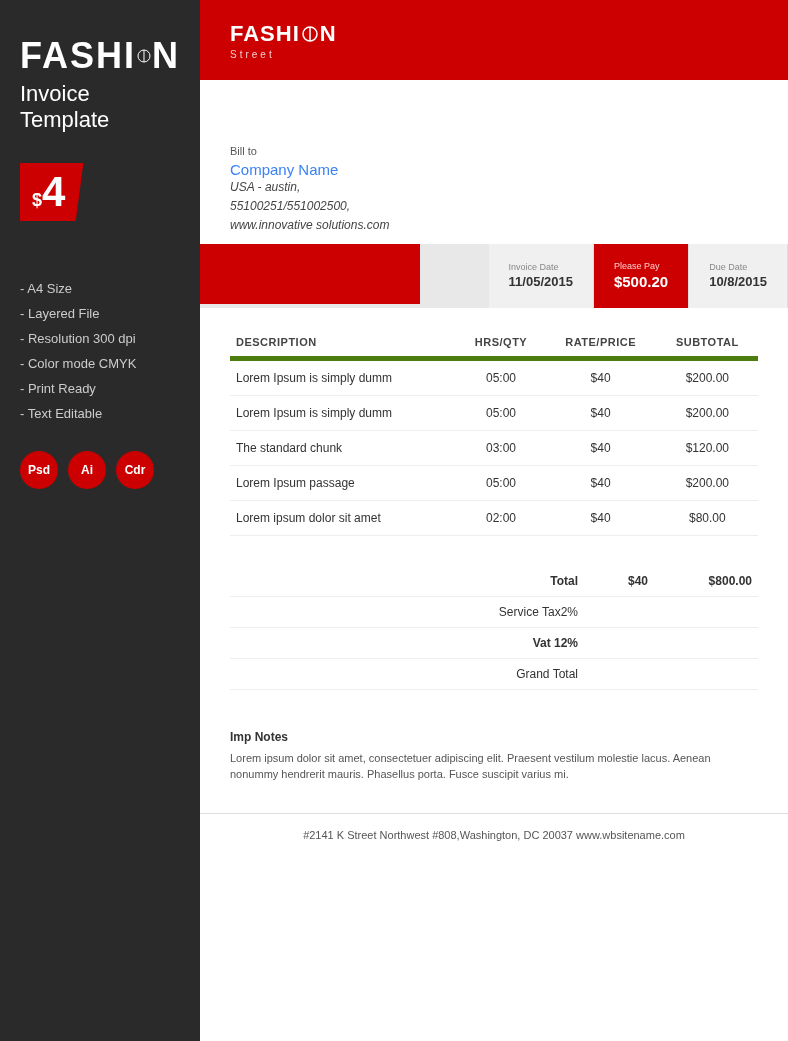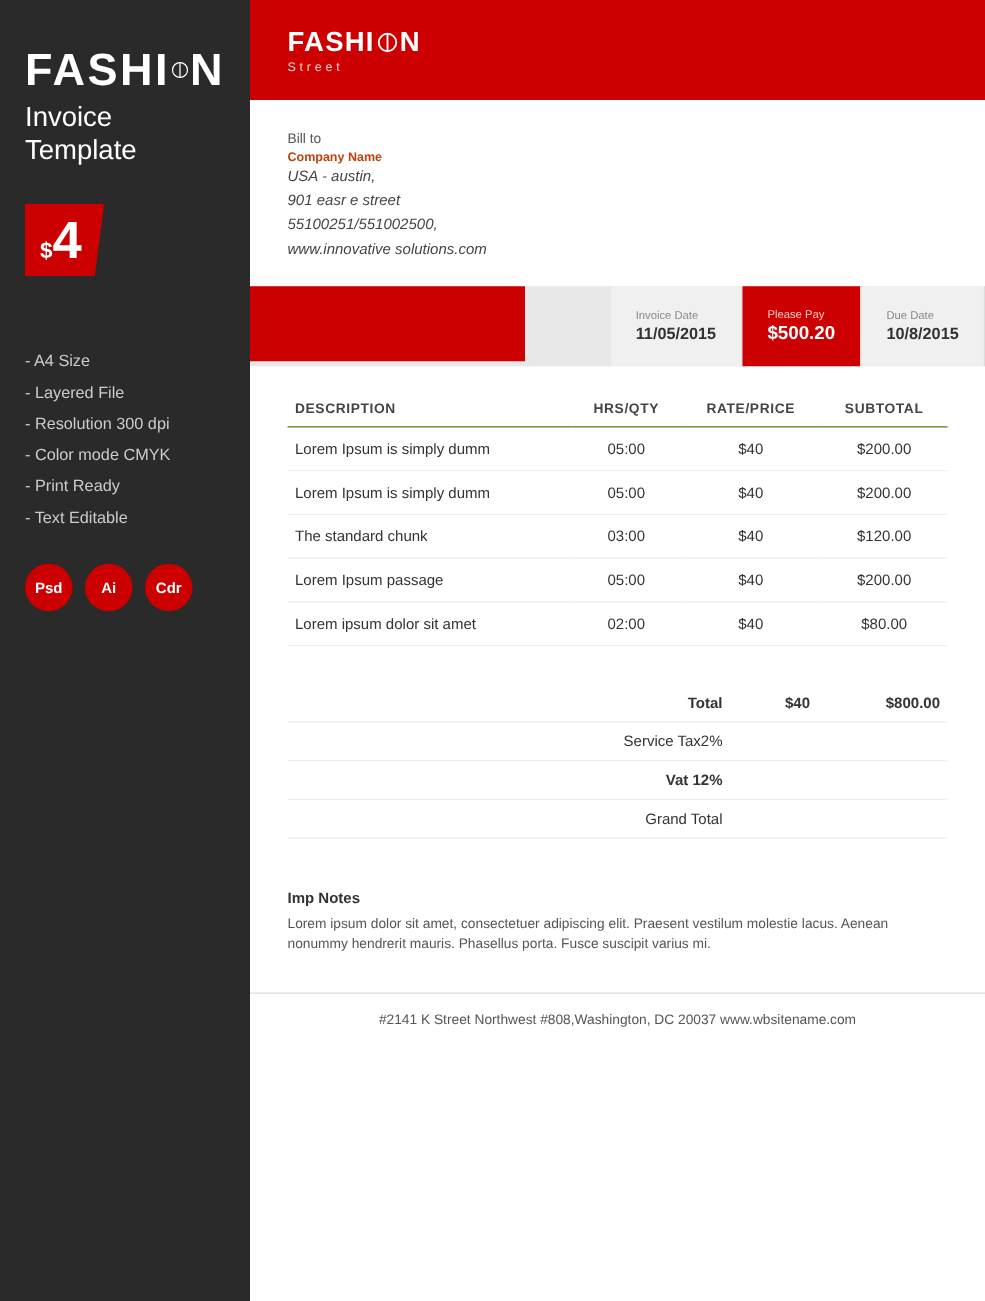--- a/index.html
+++ b/index.html
@@ -139,33 +139,34 @@
       letter-spacing: 3px;
       margin-top: 2px;
     }
 
     .invoice-logo-wrapper {
       display: flex;
       flex-direction: column;
     }
 
     .bill-to-section {
-      padding: 25px 30px 20px;
+      padding: 25px 30px 8px;
+      margin-top: 40px;
     }
 
     .bill-to-label {
       font-size: 11px;
       color: #555;
       margin-bottom: 4px;
     }
 
     .bill-to-name {
-      font-size: 10px;
-      font-weight: bold;
-      color: #c2410c;
+      font-size: 15px;
+      font-weight: normal;
+      color: #3b82f6;
     }
 
     .bill-to-detail {
       font-size: 12px;
       color: #444;
       line-height: 1.6;
       font-style: italic;
     }
 
     .invoice-info-cells {
@@ -215,21 +216,21 @@
       padding: 20px 30px;
     }
 
     .invoice-table {
       width: 100%;
       border-collapse: collapse;
       font-size: 12px;
     }
 
     .invoice-table thead tr {
-      border-bottom: 1px solid #4d7c0f;
+      border-bottom: 5px solid #4d7c0f;
     }
 
     .invoice-table thead th {
       text-align: left;
       padding: 8px 6px;
       font-size: 11px;
       font-weight: bold;
       color: #444;
       letter-spacing: 0.5px;
     }
@@ -377,21 +378,20 @@
         <span>N</span>
       </div>
       <div class="invoice-logo-subtitle">Street</div>
     </div>
   </div>
 
   <div class="bill-to-section">
     <div class="bill-to-label">Bill to</div>
     <div class="bill-to-name">Company Name</div>
     <div class="bill-to-detail">USA - austin,</div>
-    <div class="bill-to-detail">901 easr e street</div>
     <div class="bill-to-detail">55100251/551002500,</div>
     <div class="bill-to-detail">www.innovative solutions.com</div>
   </div>
 
   <div class="invoice-info-bar-wrapper">
     <div class="red-left-block"></div>
     <div class="invoice-info-cells">
       <div class="info-cell">
         <div class="info-cell-label">Invoice Date</div>
         <div class="info-cell-value">11/05/2015</div>

